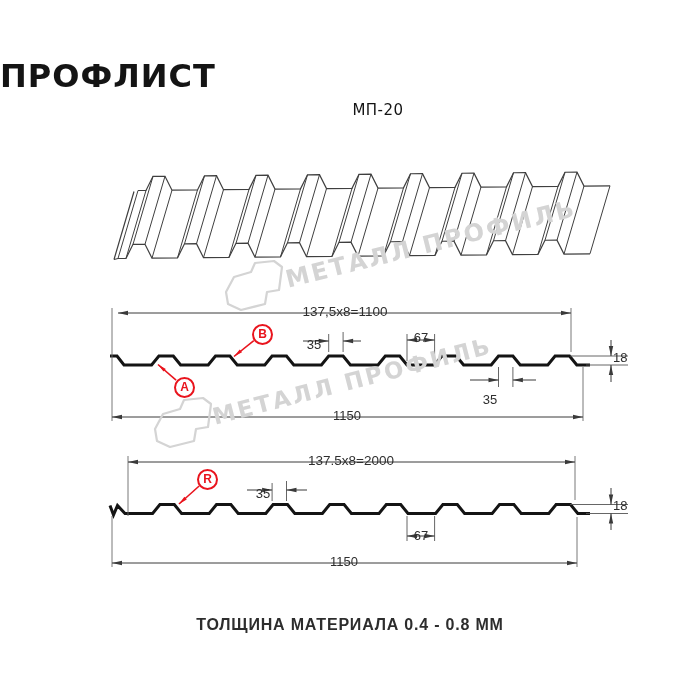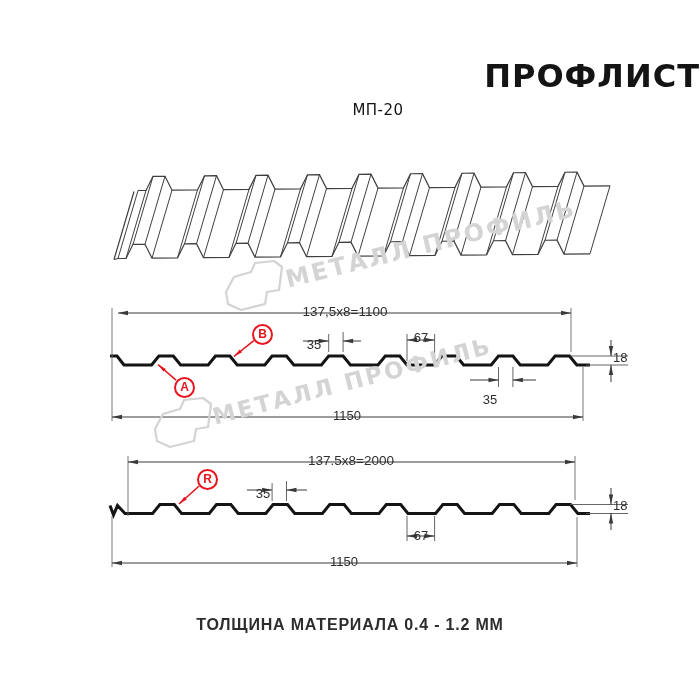--- a/index.html
+++ b/index.html
@@ -1,20 +1,20 @@
 <!DOCTYPE html>
 <html><head>
 <meta charset="utf-8">
 <style>
   html,body{margin:0;padding:0;background:#ffffff;}
   .page{position:relative;width:700px;height:700px;background:#ffffff;overflow:hidden;
         font-family:"Liberation Sans",sans-serif;}
   svg{position:absolute;left:0;top:0;}
   .abs{position:absolute;white-space:nowrap;}
-  .title{left:0;top:57px;width:700px;text-align:right;font-family:"DejaVu Sans",sans-serif;
+  .title{left:0;top:57px;width:700px;text-align:left;font-family:"DejaVu Sans",sans-serif;
          font-weight:bold;font-size:32px;letter-spacing:1px;color:#141414;}
   .subtitle{left:0;top:101px;width:700px;text-align:center;font-family:"DejaVu Sans",sans-serif;
          font-weight:400;font-size:15px;letter-spacing:0.5px;color:#141414;margin-left:28px;}
   .footer{left:0;top:616px;width:700px;text-align:center;font-weight:600;font-size:16px;
          letter-spacing:0.8px;color:#2d2d2d;}
   .dim{font-size:13px;color:#2e2e2e;text-align:center;margin-top:10px;}
   .wm{font-family:"DejaVu Sans",sans-serif;font-weight:bold;font-size:24px;letter-spacing:2.5px;
       color:#d4d4d4;transform-origin:0 50%;}
   .mark{width:17px;height:17px;border:2px solid #e9141d;border-radius:50%;text-align:center;
         line-height:17px;font-size:12px;font-weight:bold;color:#e9141d;
@@ -153,14 +153,14 @@
   <div class="abs mark" style="left:174px;top:377px;">A</div>
   <div class="abs mark" style="left:252px;top:324px;">B</div>
 
   <div class="abs dim" style="left:290px;top:443px;width:122px;font-size:13.5px;">137.5x8=2000</div>
   <div class="abs dim" style="left:248px;top:476px;width:30px;">35</div>
   <div class="abs dim" style="left:406px;top:518px;width:30px;">67</div>
   <div class="abs dim" style="left:313px;top:544px;width:62px;">1150</div>
   <div class="abs dim" style="left:613px;top:488px;">18</div>
   <div class="abs mark" style="left:197px;top:469px;">R</div>
 
-  <div class="abs footer">ТОЛЩИНА МАТЕРИАЛА 0.4 - 1.2 ММ</div>
+  <div class="abs footer">ТОЛЩИНА МАТЕРИАЛА 0.4 - 0.8 ММ</div>
 </div>
 
 </body></html>

